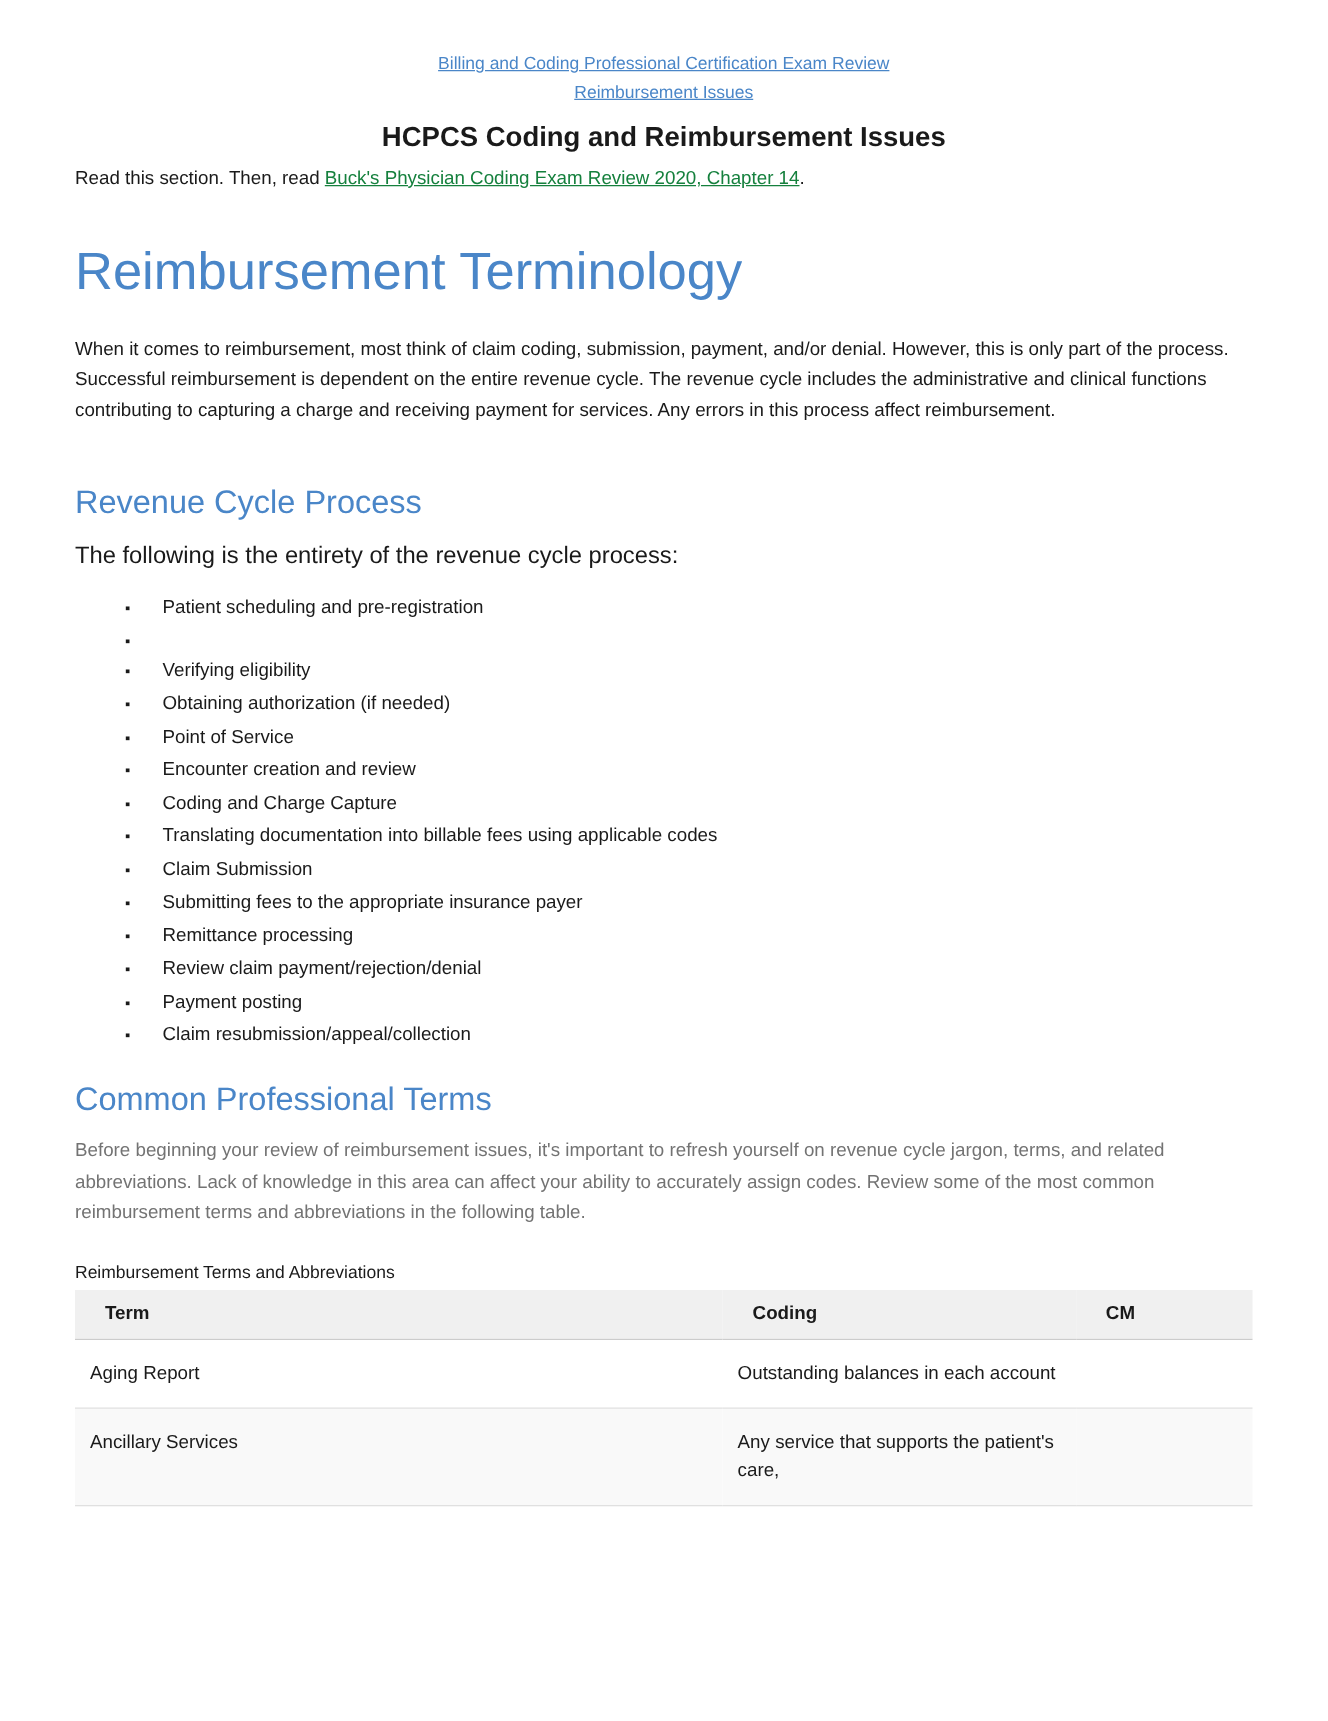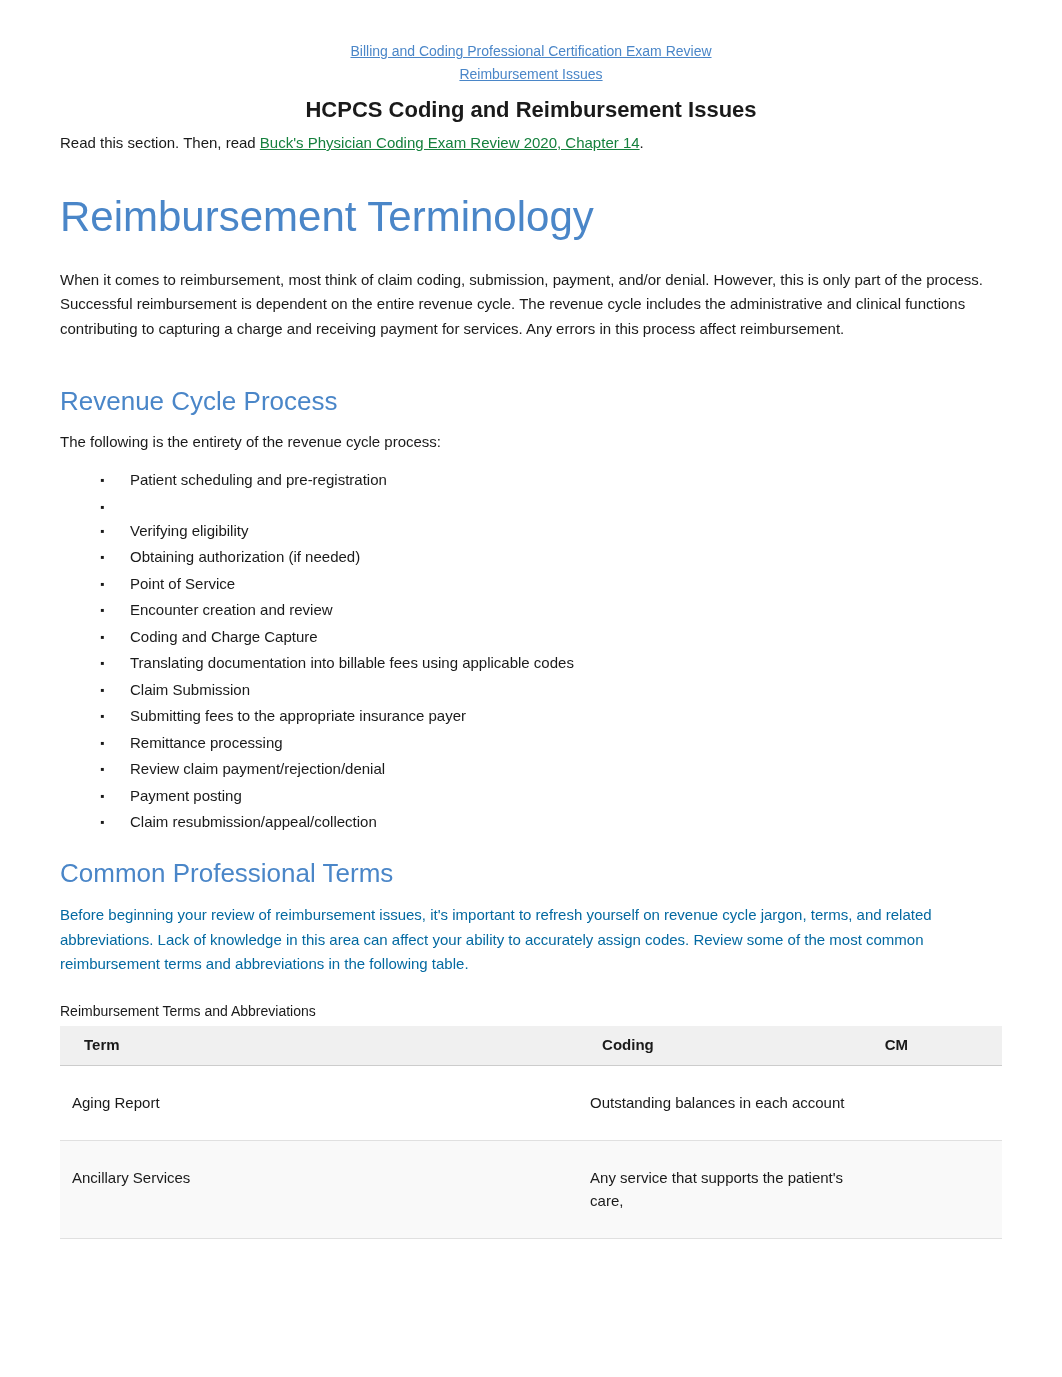--- a/index.html
+++ b/index.html
@@ -79,21 +79,21 @@
 
     .section-title-medium {
       font-size: 26px;
       color: #4a86c8;
       font-weight: normal;
       margin-bottom: 10px;
       margin-top: 10px;
     }
 
     .section-intro {
-      font-size: 15px;
+      font-size: 19px;
       color: #1a1a1a;
       margin-bottom: 16px;
     }
 
     .bullet-list {
       list-style: none;
       padding-left: 40px;
       margin-bottom: 20px;
     }
 
@@ -114,21 +114,21 @@
       margin-top: 2px;
       color: #1a1a1a;
     }
 
     .common-terms-section {
       margin-top: 10px;
     }
 
     .common-terms-paragraph {
       font-size: 15px;
-      color: #0369a1;
+      color: #737373;
       line-height: 1.65;
       margin-bottom: 24px;
     }
 
     .table-label {
       font-size: 14px;
       color: #1a1a1a;
       margin-bottom: 4px;
     }
 
@@ -144,21 +144,21 @@
 
     .terms-table th {
       text-align: left;
       padding: 8px 24px;
       font-weight: bold;
       border-bottom: 1px solid #ccc;
       color: #1a1a1a;
     }
 
     .terms-table td {
-      padding: 26px 12px;
+      padding: 16px 12px;
       vertical-align: top;
       border-bottom: 1px solid #e0e0e0;
       color: #1a1a1a;
     }
 
     .terms-table tbody tr:nth-child(odd) {
       background: #ffffff;
     }
 
     .terms-table tbody tr:nth-child(even) {

